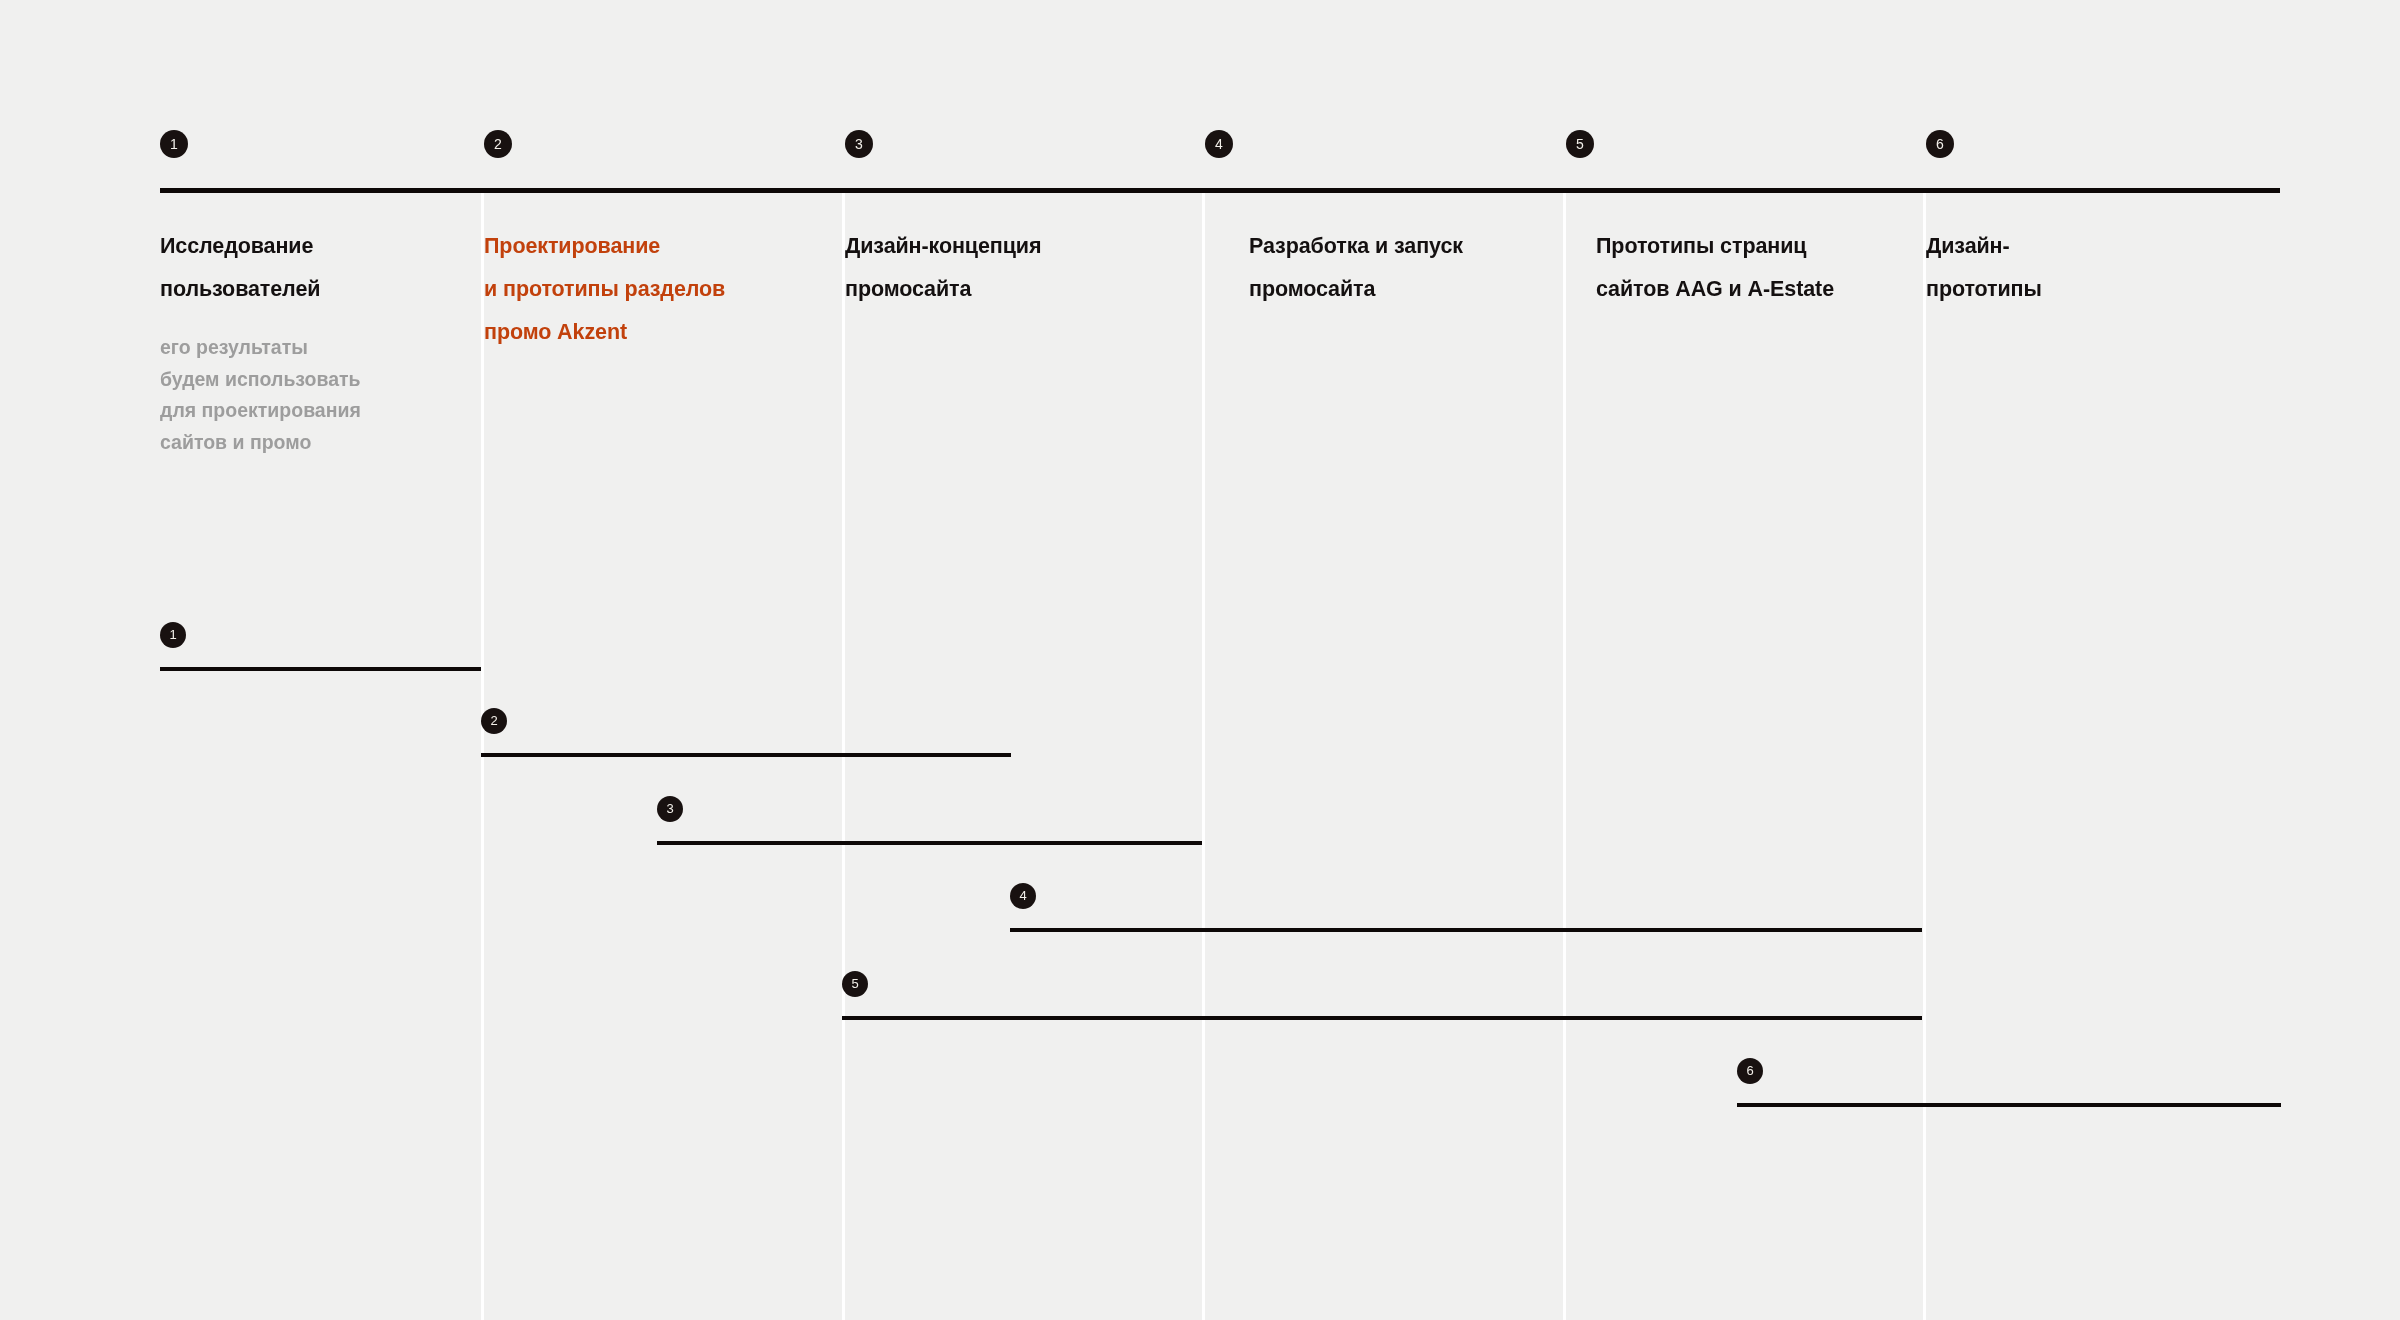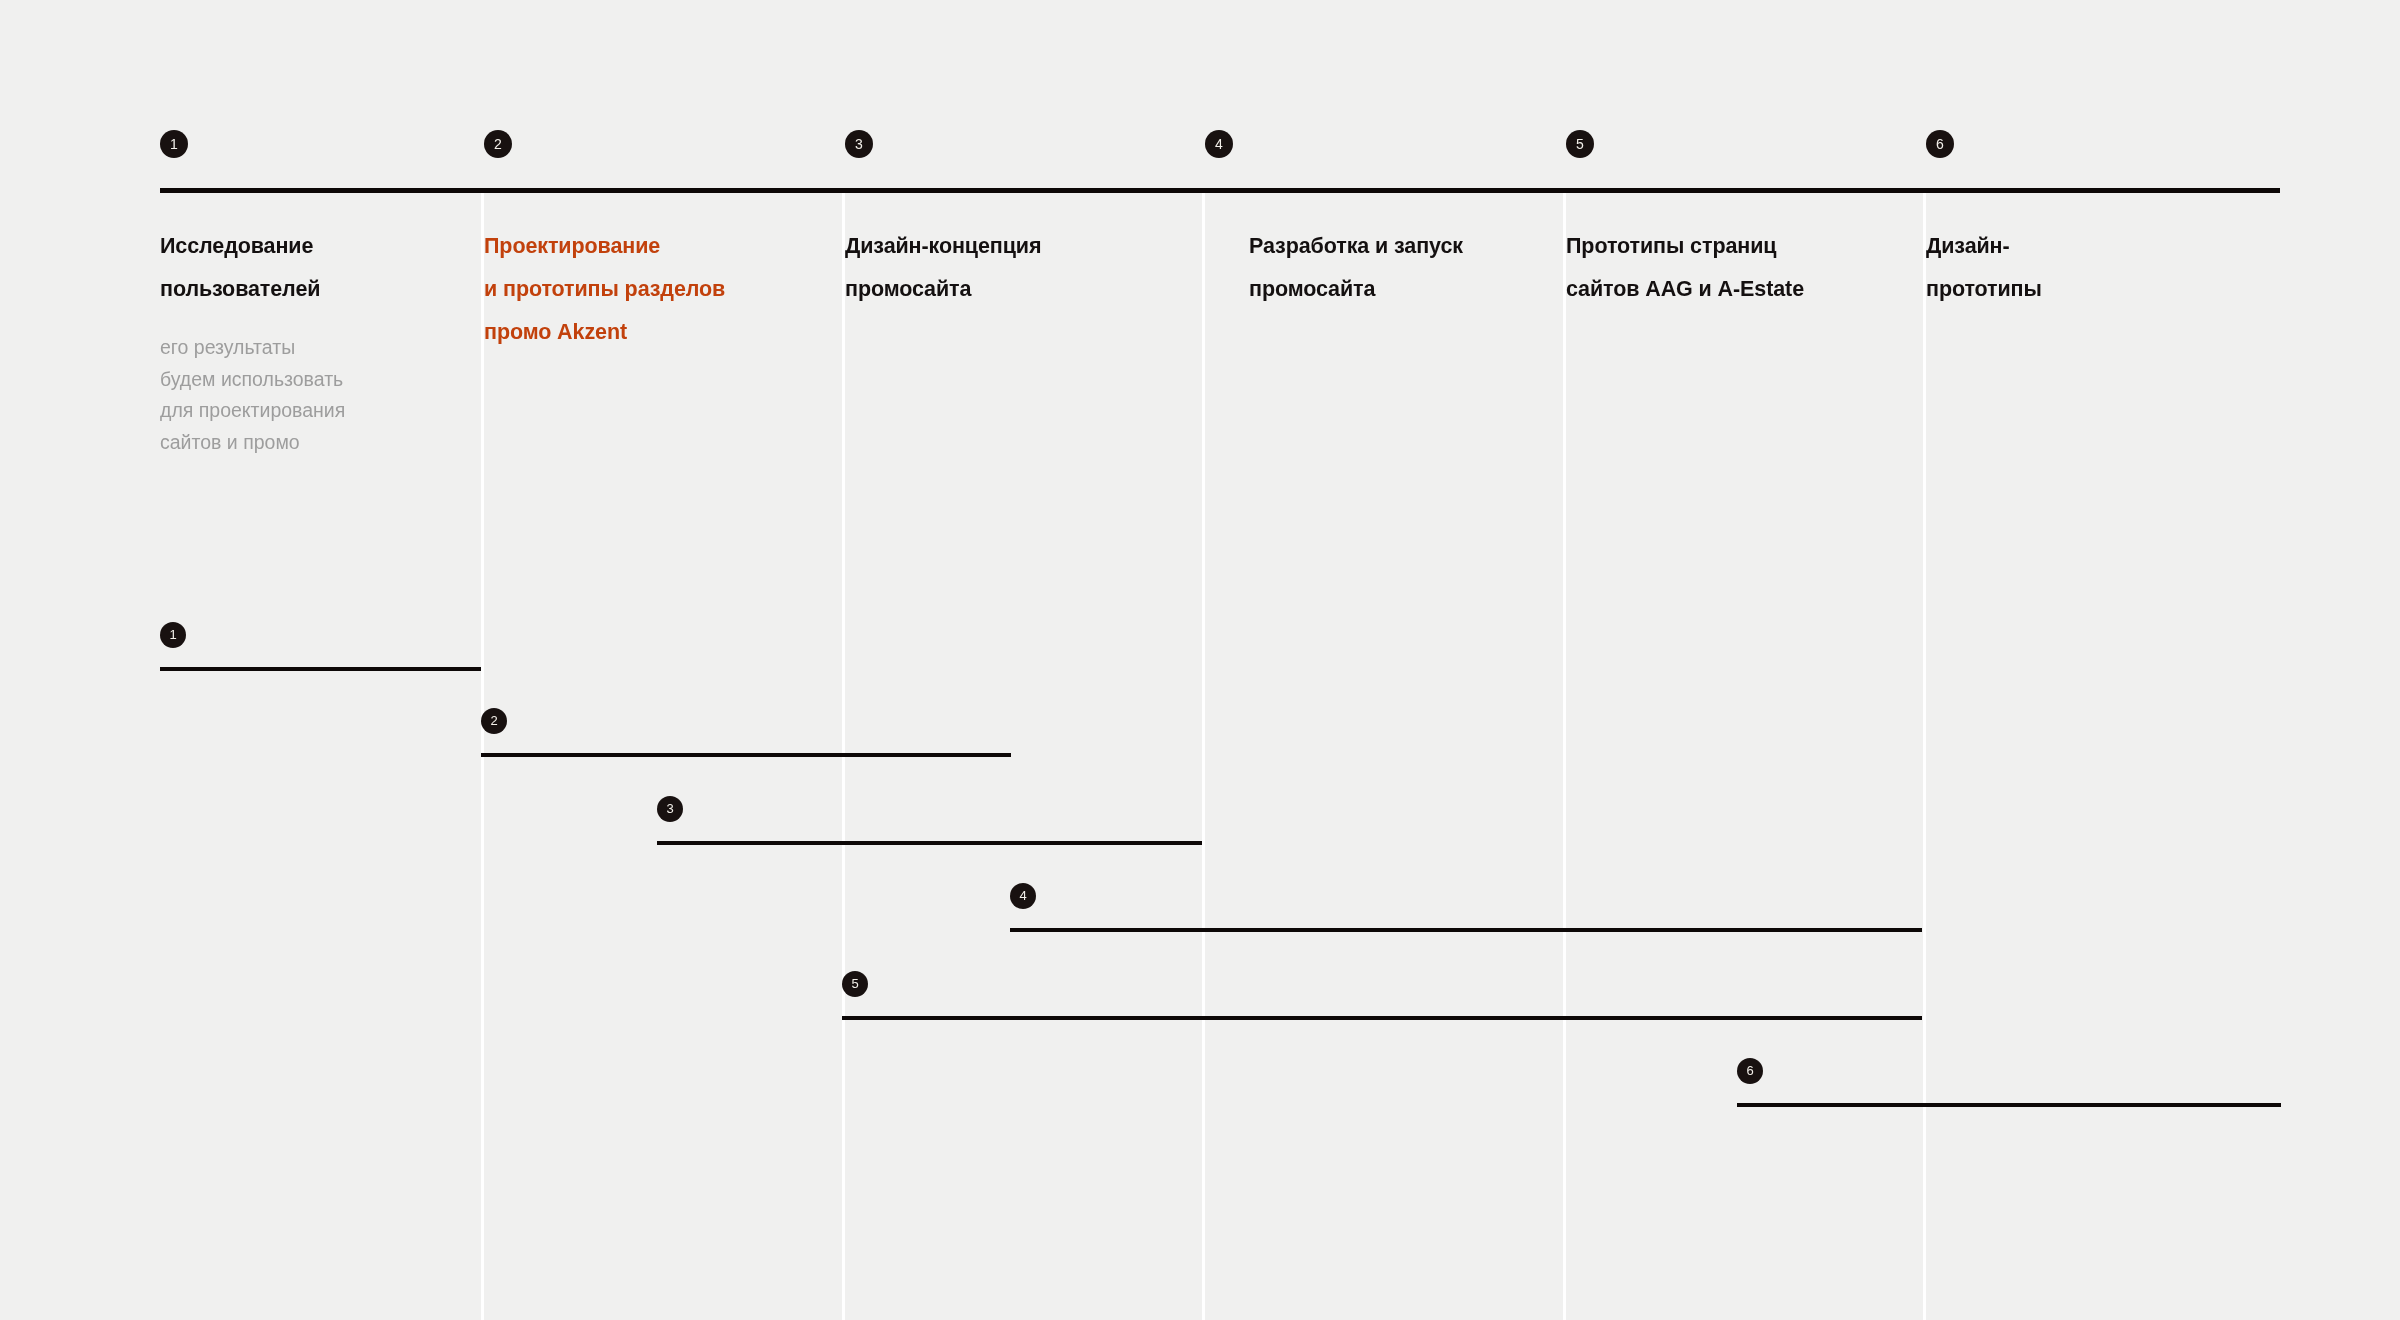--- a/index.html
+++ b/index.html
@@ -69,21 +69,21 @@
     font-size: 21.5px;
     font-weight: 700;
     line-height: 43px;
     color: #141010;
     letter-spacing: -0.1px;
     margin: 0;
     white-space: pre-line;
   }
   .col-sub {
     font-size: 19.5px;
-    font-weight: 400;
+    font-weight: 700;
     line-height: 31.5px;
     color: #9d9d9d;
     letter-spacing: 0;
     margin: 0;
     margin-top: 21px;
     white-space: pre-line;
   }
 
   
   .gantt-bar {
@@ -144,21 +144,21 @@
       </div>
       <div class="col-block" style="left: 845px; width: 330px;">
         <p class="col-title" style="color: rgb(20, 16, 16);">Дизайн-концепция
 промосайта</p>
       </div>
       <div class="col-block" style="left: 1205px; width: 330px;">
         <p class="col-title" style="color: rgb(20, 16, 16); padding-left: 44px;">Разработка и запуск
 промосайта</p>
       </div>
       <div class="col-block" style="left: 1566px; width: 330px;">
-        <p class="col-title" style="color: rgb(20, 16, 16);">Прототипы страниц
+        <p class="col-title" style="color: rgb(20, 16, 16); padding-left: 30px;">Прототипы страниц
 сайтов AAG и A-Estate</p>
       </div>
       <div class="col-block" style="left: 1926px; width: 250px;">
         <p class="col-title" style="color: rgb(20, 16, 16);">Дизайн-
 прототипы</p>
       </div>
     </div>
 
   <div id="gantt">
       <div class="gantt-bar" style="left: 160px; top: 667px; width: 321px; background: rgb(13, 8, 7);"></div>

